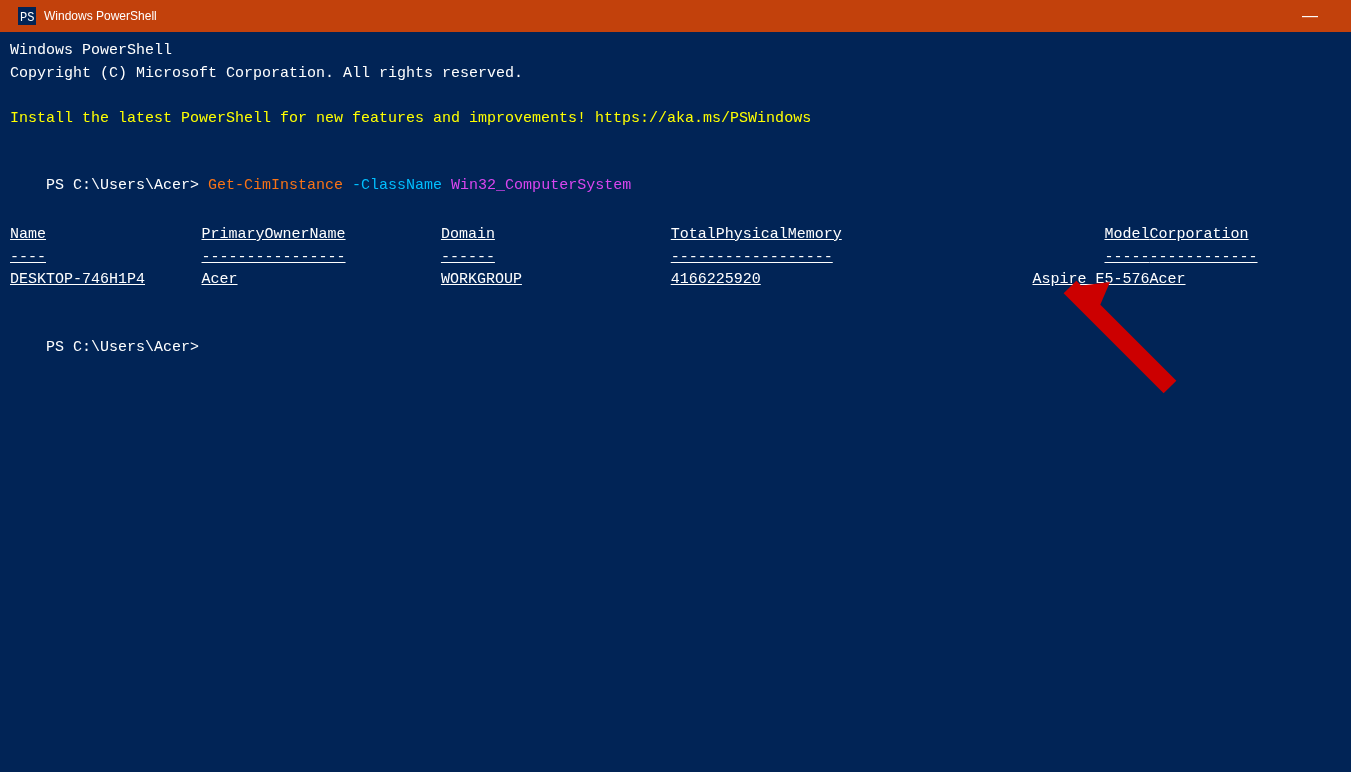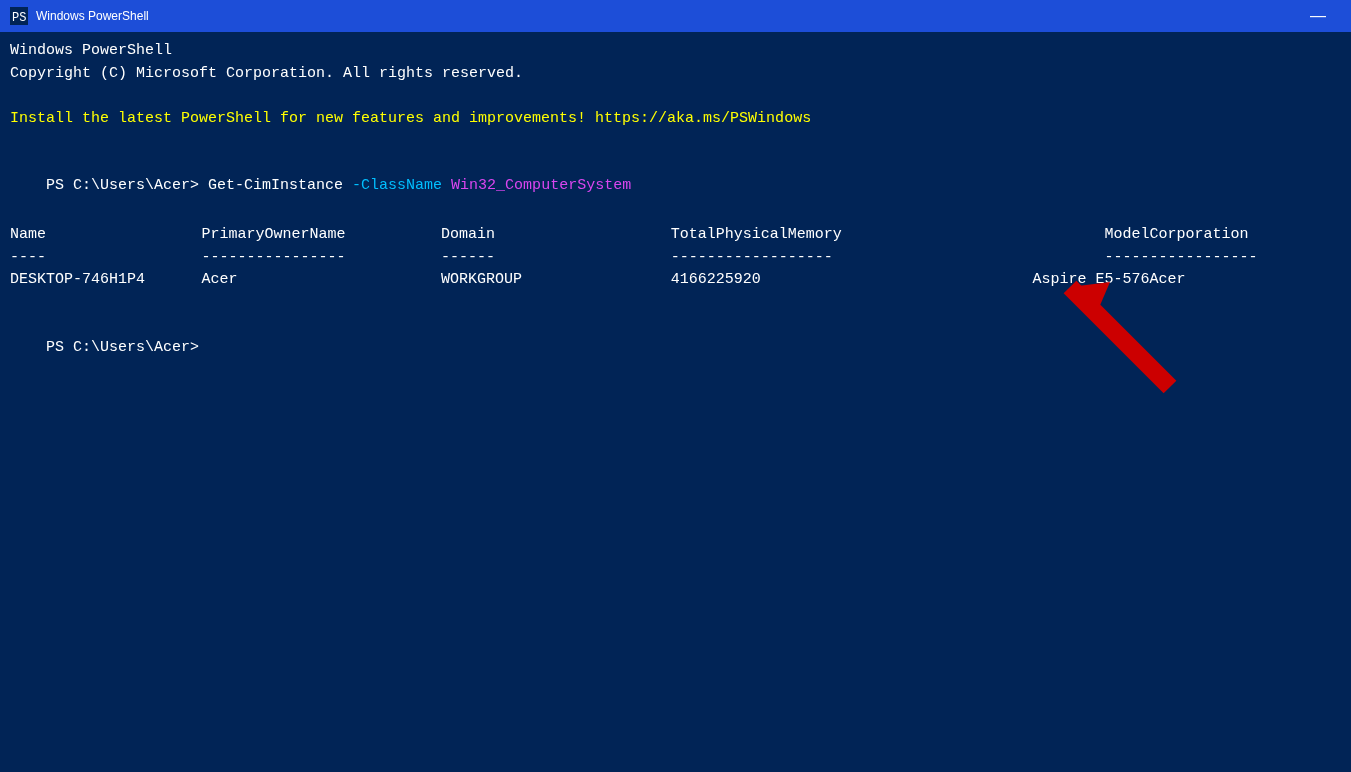--- a/index.html
+++ b/index.html
@@ -10,25 +10,25 @@
 
     body {
       width: 1351px;
       height: 772px;
       background: #012456;
       overflow: hidden;
       font-family: 'Courier New', Courier, monospace;
     }
 
     .titlebar {
-      background: #1d4ed8;
+      background: #c2410c;
       height: 32px;
       display: flex;
       align-items: center;
-      padding: 0 10px;
+      padding: 0 18px;
       justify-content: space-between;
     }
 
     .titlebar-left {
       display: flex;
       align-items: center;
       gap: 8px;
     }
 
     .titlebar-icon {
@@ -79,21 +79,21 @@
 
     .line-yellow {
       color: #ffff00;
     }
 
     .prompt {
       color: #ffffff;
     }
 
     .cmd-text {
-      color: #ffffff;
+      color: #f97316;
     }
 
     .cmd-param {
       color: #00bfff;
     }
 
     .cmd-value {
       color: #d946ef;
     }
 
@@ -103,20 +103,21 @@
       left: 1040px;
       pointer-events: none;
     }
 
     .table-section {
       margin-top: 4px;
     }
 
     .table-row {
       display: flex;
+      text-decoration: underline;
     }
 
     .col-name { width: 200px; }
     .col-primary { width: 250px; }
     .col-domain { width: 240px; }
     .col-memory { width: 240px; }
     .col-model { width: 260px; text-align: right; }
     .col-mfr { width: 200px; }
   </style>
 </head>

